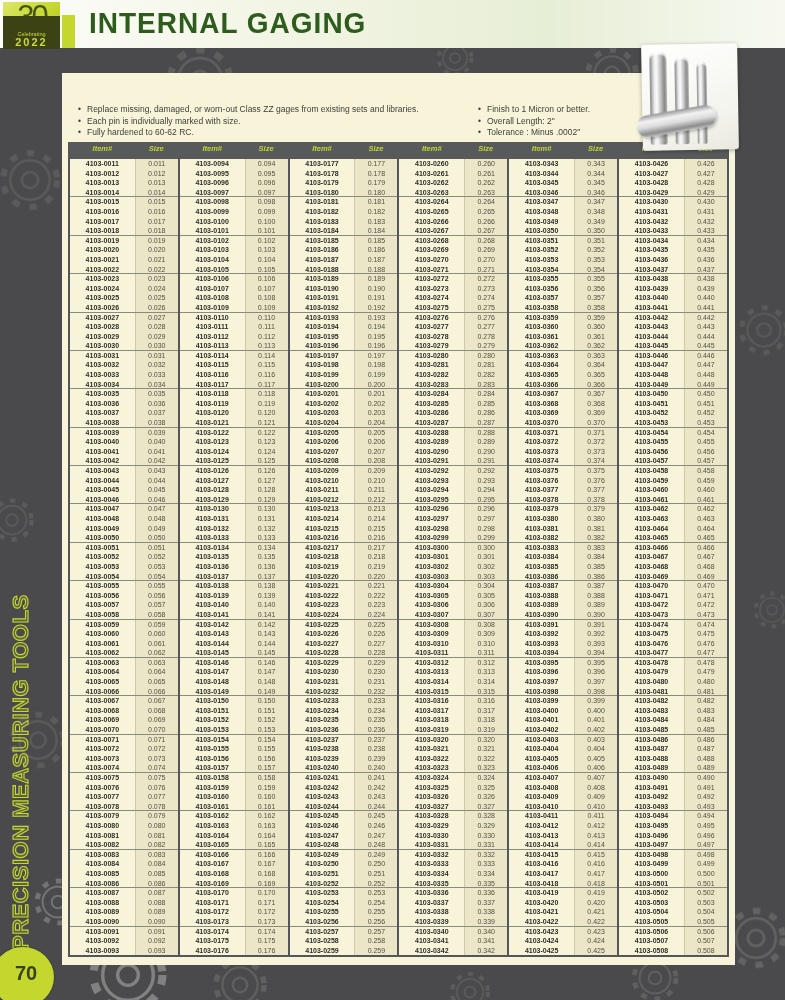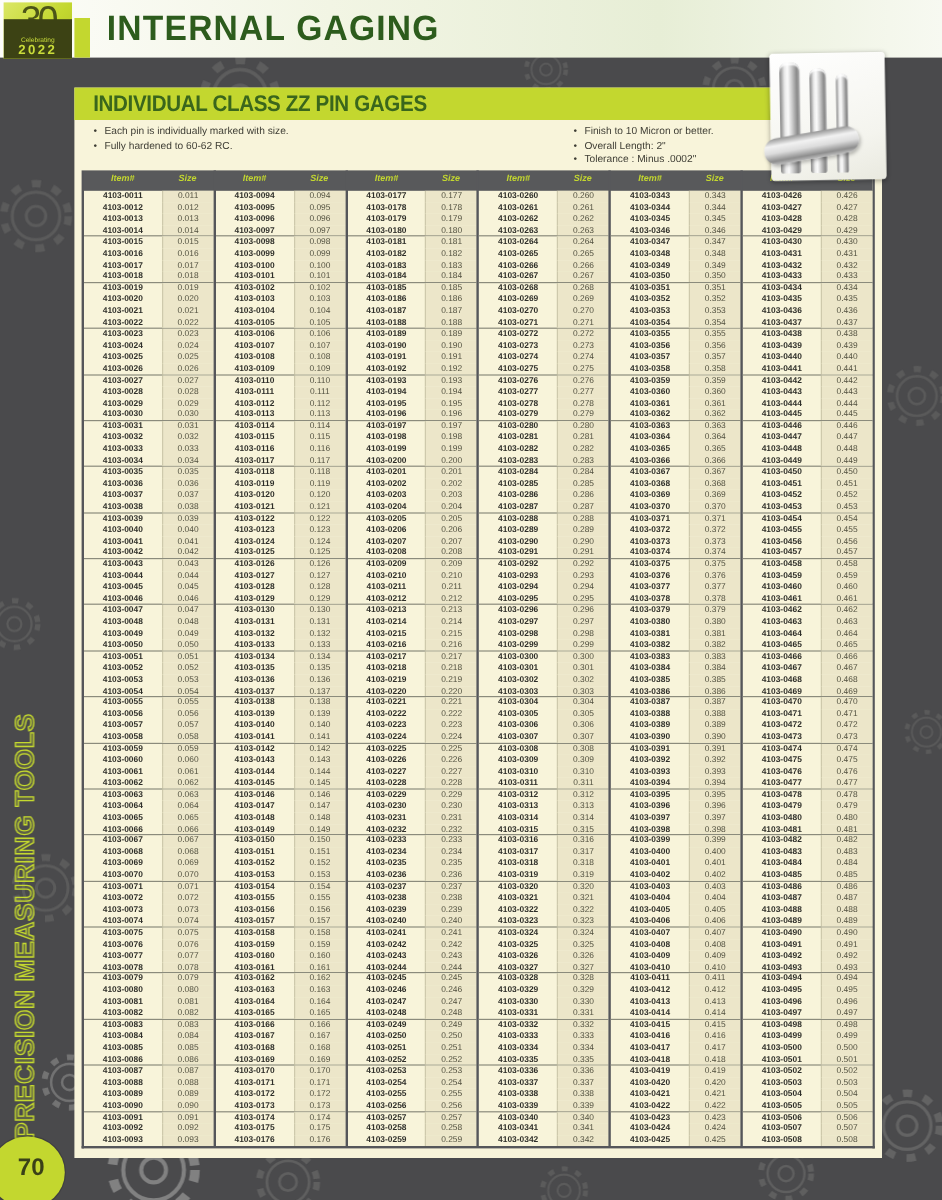--- a/index.html
+++ b/index.html
@@ -116,29 +116,27 @@
         <span class="logo-year">2022</span>
       </div>
     </div>
     <div class="accent-bar"></div>
     <h1 class="page-title">INTERNAL GAGING</h1>
   </header>
 
   <div class="sidebar-text">PRECISION MEASURING TOOLS</div>
 
   <section class="card">
-    <div class="card-band">
-      <h2 class="section-title">INDIVIDUAL CLASS ZZ PIN GAGES</h2>
-    </div>
     <ul class="bullets left" id="bullets-left">
+        <li>Replace missing, damaged, or worn-out Class ZZ gages from existing sets and libraries.</li>
         <li>Each pin is individually marked with size.</li>
         <li>Fully hardened to 60-62 RC.</li>
       </ul>
     <ul class="bullets right" id="bullets-right">
-        <li>Finish to 10 Micron or better.</li>
+        <li>Finish to 1 Micron or better.</li>
         <li>Overall Length: 2"</li>
         <li>Tolerance : Minus .0002"</li>
       </ul>
 
     <div class="pin-table">
       <div class="thead" id="table-head">
           <div class="pair-head">
             <span class="th th-item">Item#</span>
             <span class="th th-size">Size</span>
           </div>

